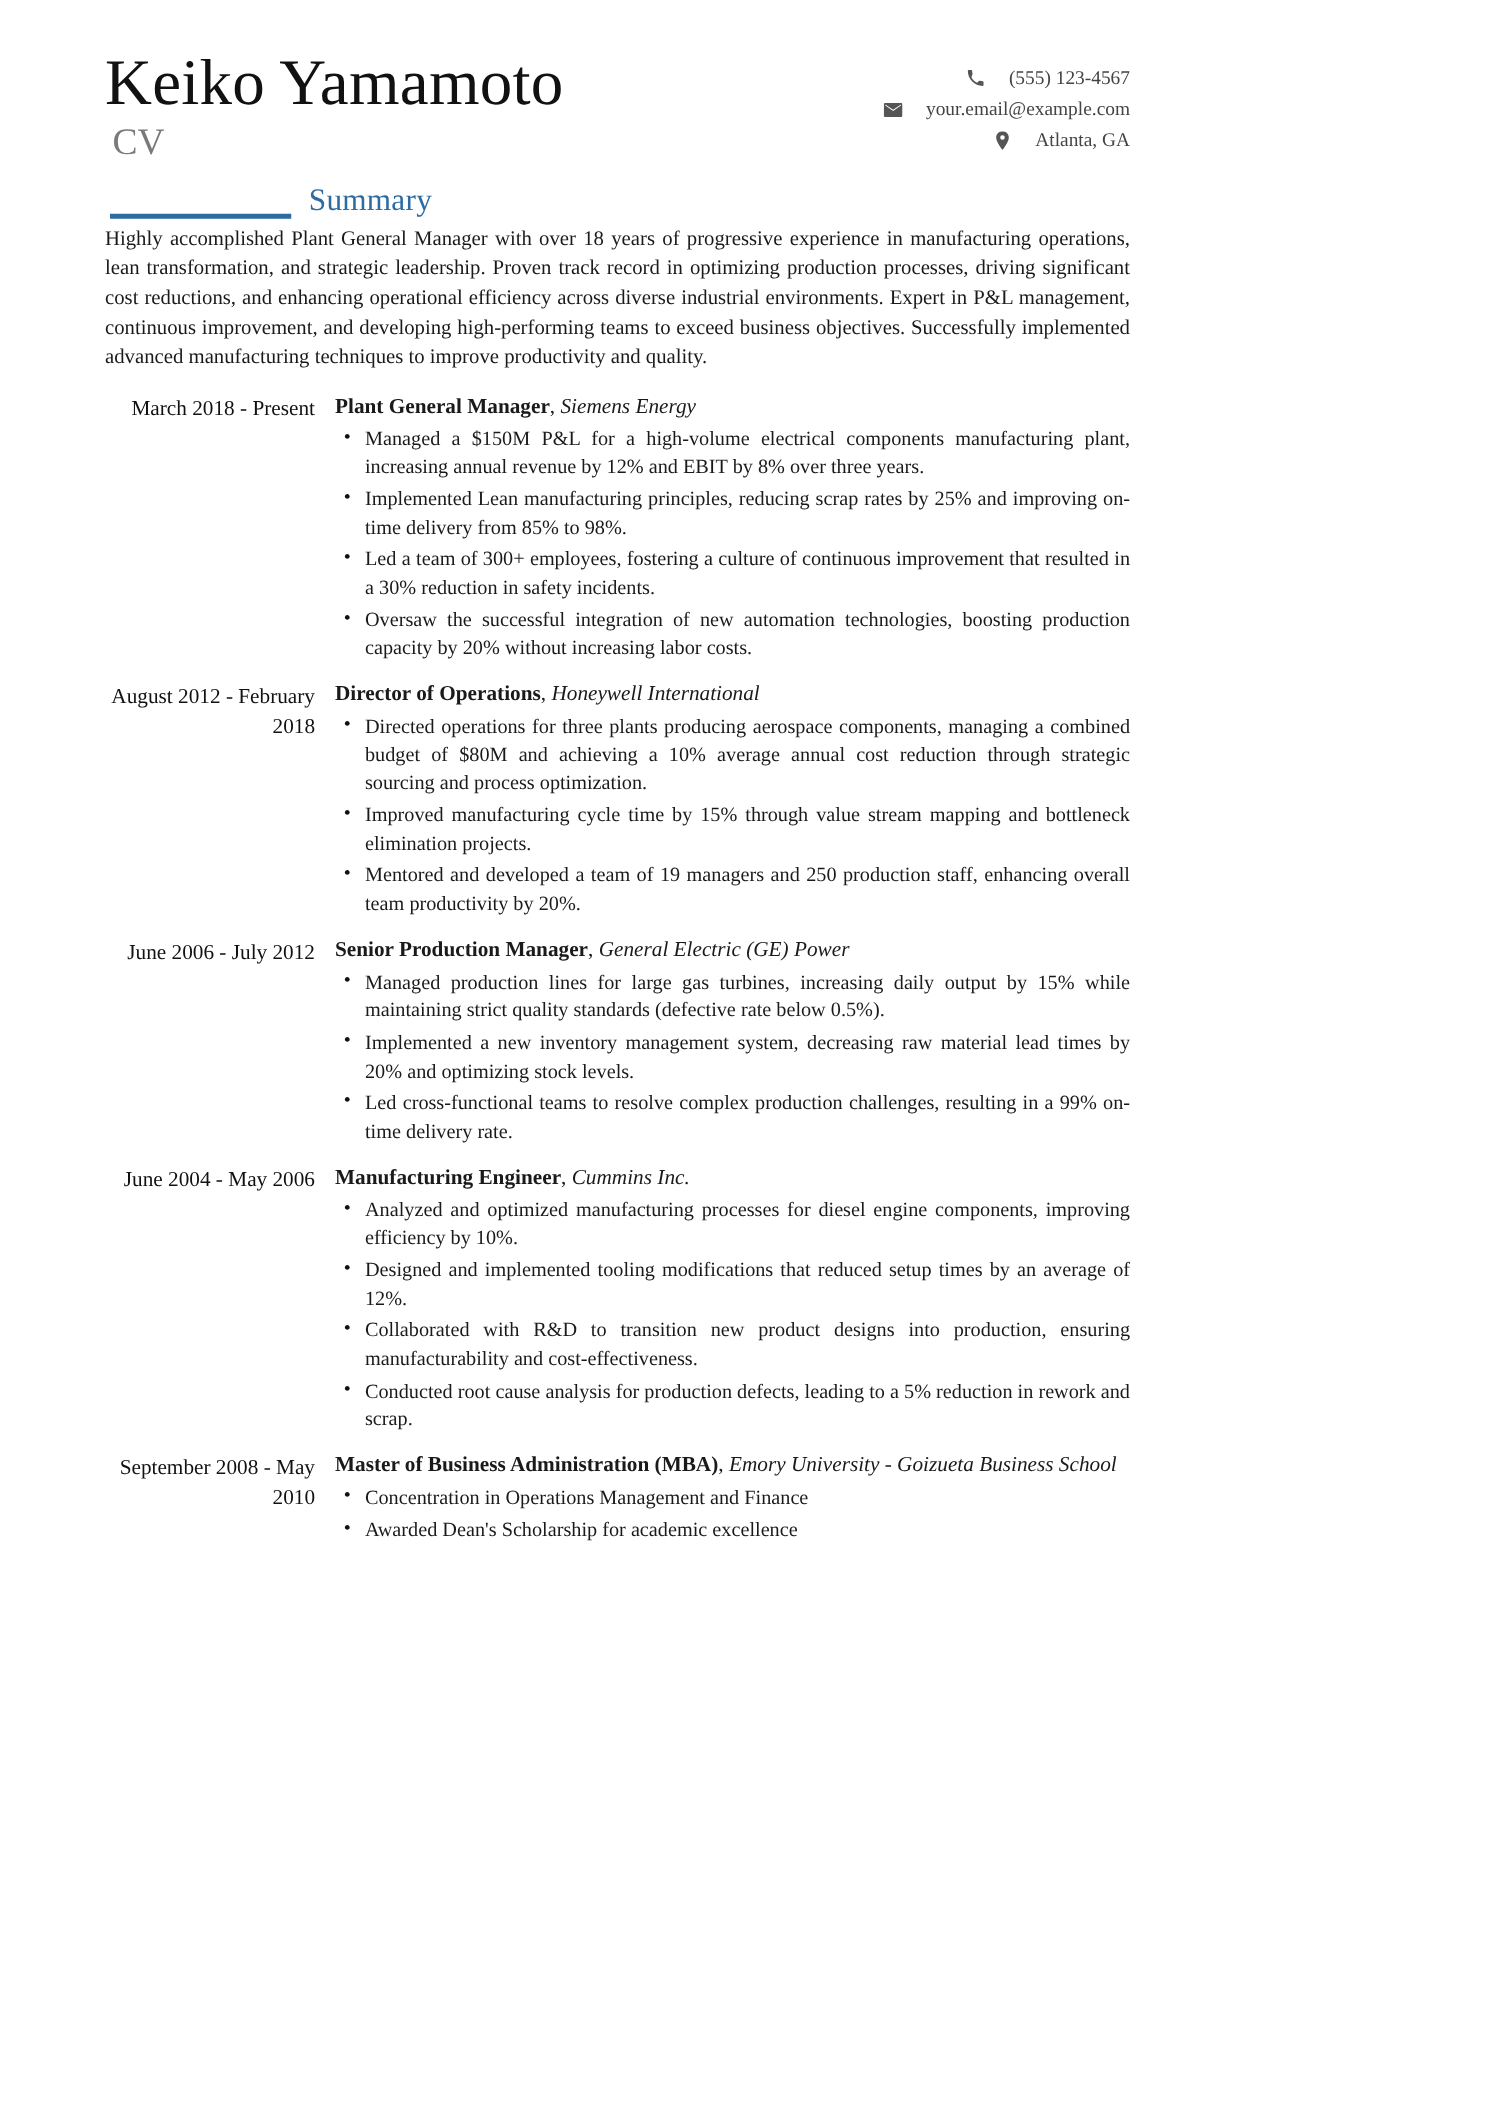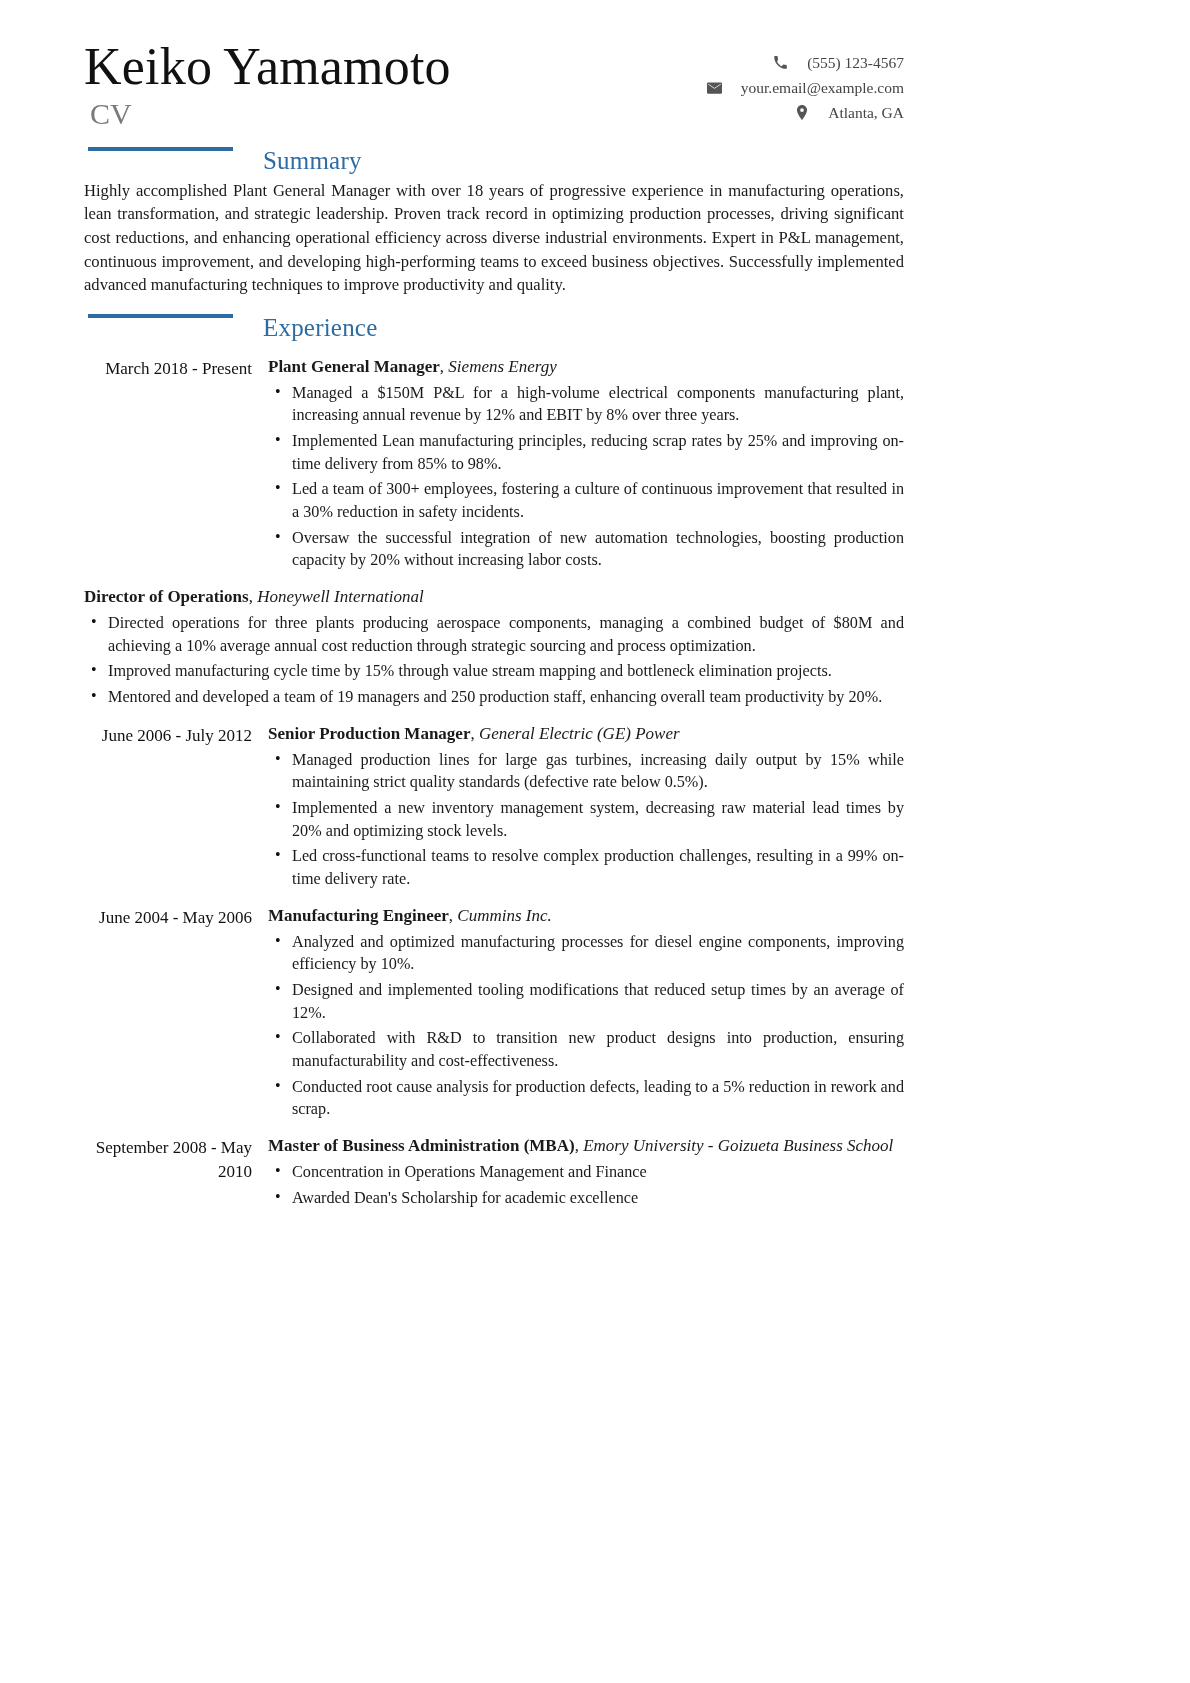--- a/index.html
+++ b/index.html
@@ -62,22 +62,22 @@
     height: 15px;
     align-items: center;
     justify-content: center;
     color: #555;
   }
   .contact-icon svg { display: block; }
 
   
   .section-head {
     display: flex;
-    align-items: flex-start;
-    gap: 30px;
+    align-items: flex-end;
+    gap: 14px;
     margin-top: 16px;
     margin-bottom: 4px;
   }
   .rule {
     width: 145px;
     height: 4px;
     background: #2d6ca3;
     flex: none;
     margin-left: 4px;
   }
@@ -192,41 +192,38 @@
 
     </div>
   </div>
 
   <div class="section-head">
     <span class="rule"></span>
     <span class="section-title">Summary</span>
   </div>
   <p class="summary">Highly accomplished Plant General Manager with over 18 years of progressive experience in manufacturing operations, lean transformation, and strategic leadership. Proven track record in optimizing production processes, driving significant cost reductions, and enhancing operational efficiency across diverse industrial environments. Expert in P&amp;L management, continuous improvement, and developing high-performing teams to exceed business objectives. Successfully implemented advanced manufacturing techniques to improve productivity and quality.</p>
 
-  <div class="section-head">
-    <span class="rule"></span>
-    <span class="section-title">Experience</span>
-  </div>
 
   <div class="entry">
     <div class="entry-dates">March 2018 - Present</div>
     <div class="entry-body">
       <div class="entry-title">
         <span class="role">Plant General Manager</span><span>, </span><span class="org">Siemens Energy</span>
       </div>
       <ul class="bullets">
         <li>Managed a $150M P&amp;L for a high-volume electrical components manufacturing plant, increasing annual revenue by 12% and EBIT by 8% over three years.</li>
         <li>Implemented Lean manufacturing principles, reducing scrap rates by 25% and improving on-time delivery from 85% to 98%.</li>
         <li>Led a team of 300+ employees, fostering a culture of continuous improvement that resulted in a 30% reduction in safety incidents.</li>
         <li>Oversaw the successful integration of new automation technologies, boosting production capacity by 20% without increasing labor costs.</li>
       </ul>
     </div>
   </div>
 
   <div class="entry">
+    <div class="entry-dates">August 2012 - February 2018</div>
     <div class="entry-body">
       <div class="entry-title">
         <span class="role">Director of Operations</span><span>, </span><span class="org">Honeywell International</span>
       </div>
       <ul class="bullets">
         <li>Directed operations for three plants producing aerospace components, managing a combined budget of $80M and achieving a 10% average annual cost reduction through strategic sourcing and process optimization.</li>
         <li>Improved manufacturing cycle time by 15% through value stream mapping and bottleneck elimination projects.</li>
         <li>Mentored and developed a team of 19 managers and 250 production staff, enhancing overall team productivity by 20%.</li>
       </ul>
     </div>

